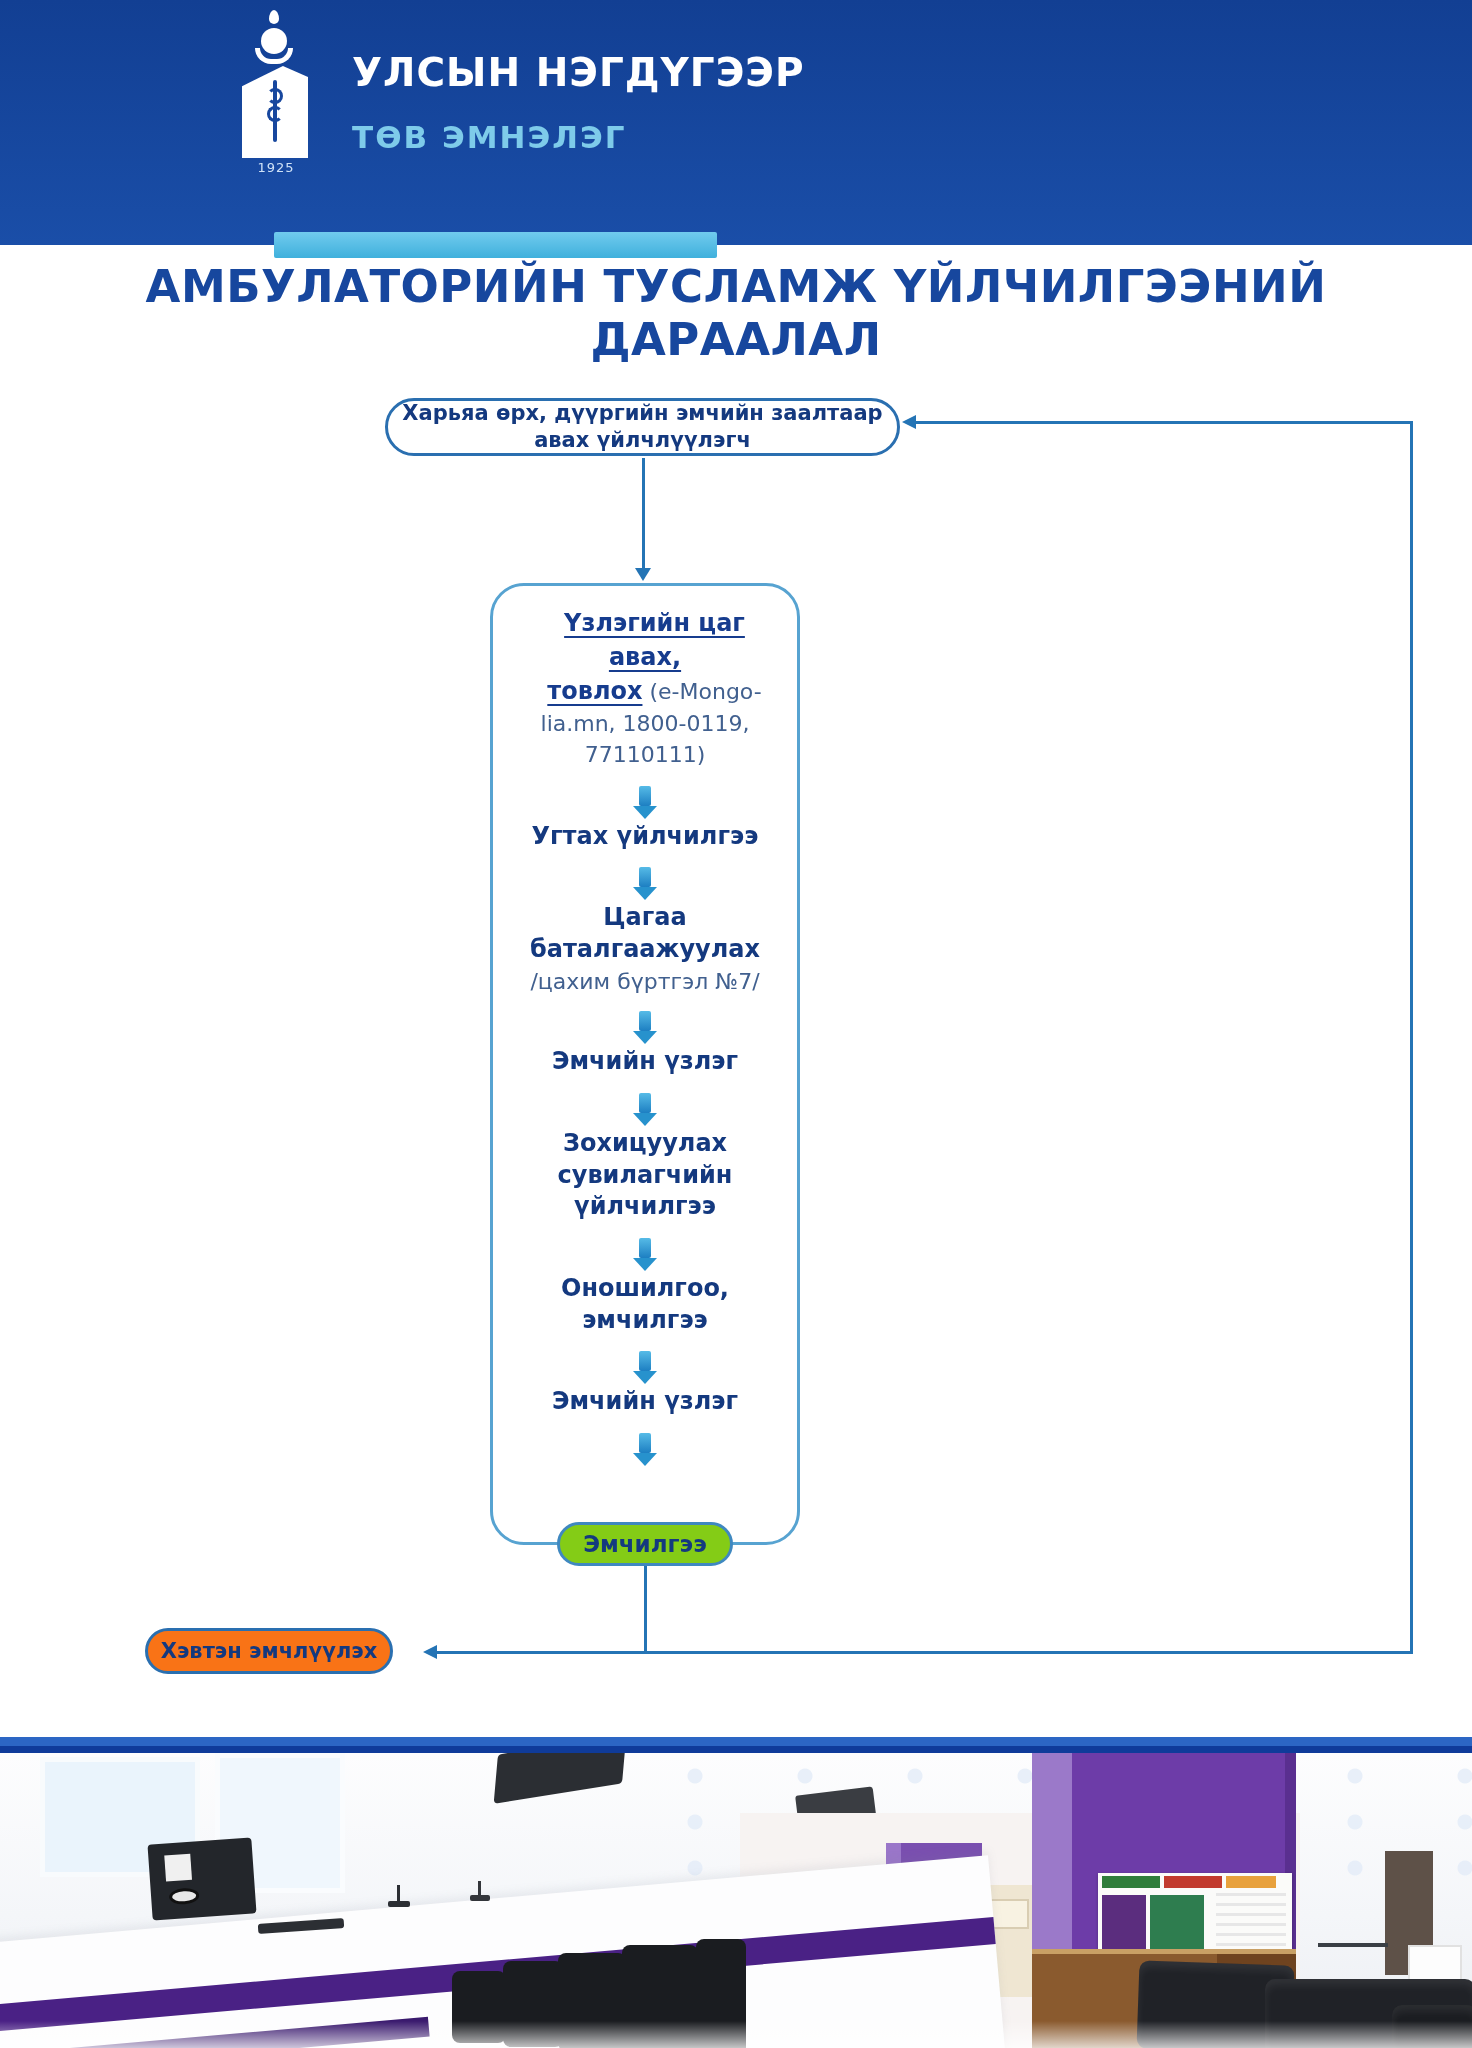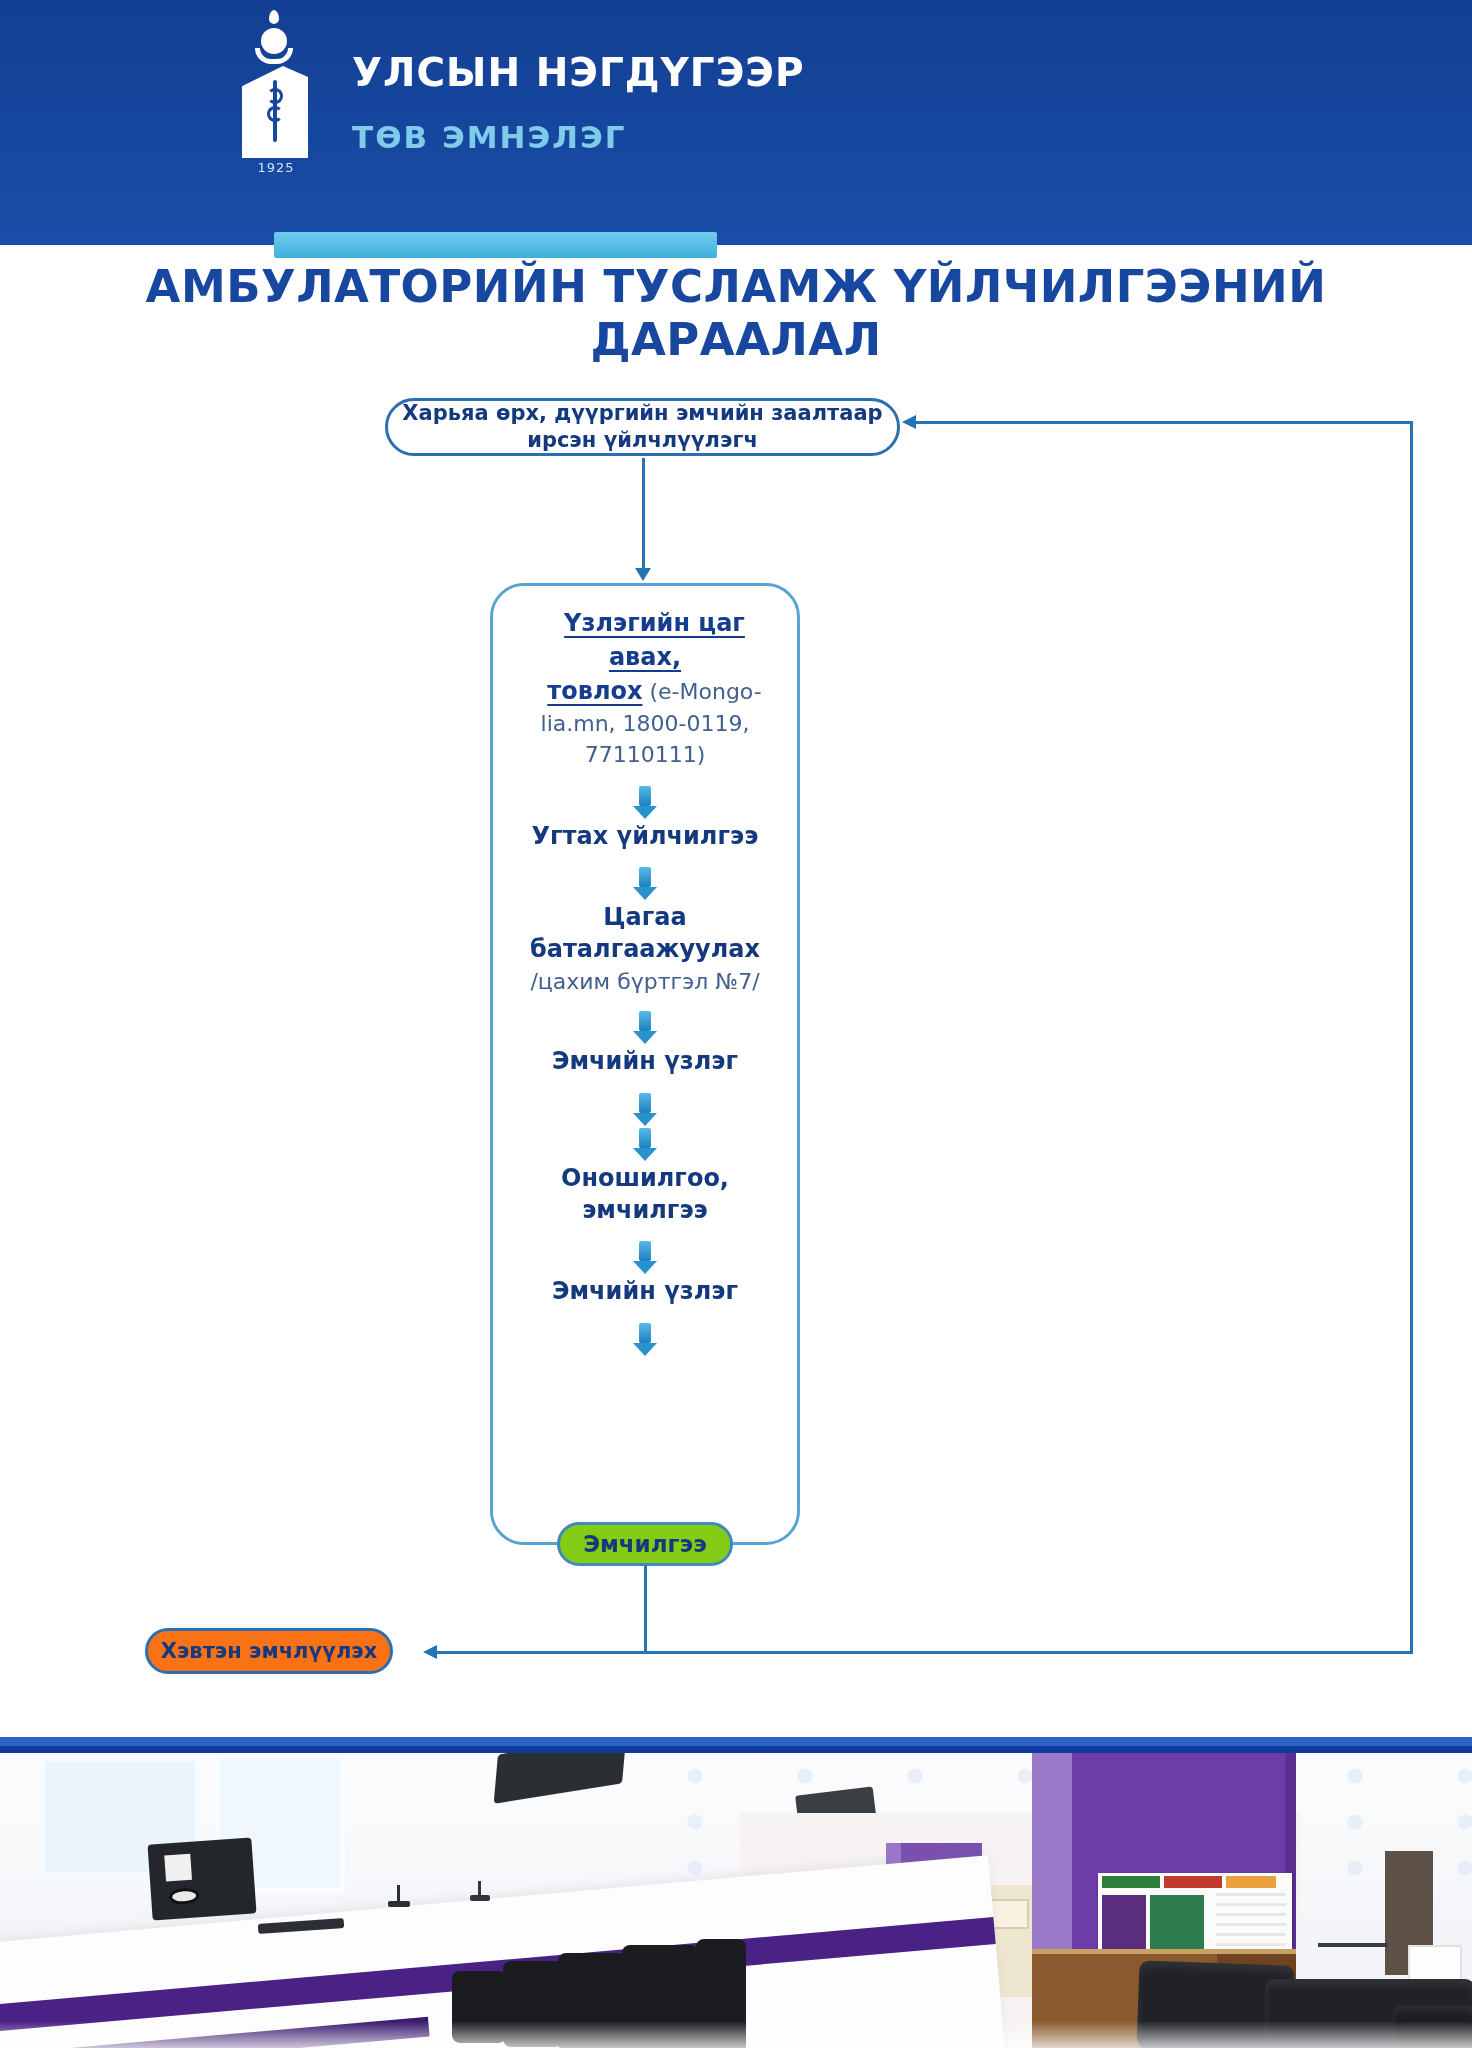--- a/index.html
+++ b/index.html
@@ -160,21 +160,21 @@
   </div>
   <div class="accent-bar"></div>
 
   <div class="title">
     <div>АМБУЛАТОРИЙН ТУСЛАМЖ ҮЙЛЧИЛГЭЭНИЙ</div>
     <div>ДАРААЛАЛ</div>
   </div>
 
   <div class="entry-box">
     <div>Харьяа өрх, дүүргийн эмчийн заалтаар</div>
-    <div>ирсэн үйлчлүүлэгч</div>
+    <div>авах үйлчлүүлэгч</div>
   </div>
 
   <div class="line conn-v1"></div>
   <div class="ah-down"></div>
   <div class="line conn-h-top"></div>
   <div class="ah-left-top"></div>
   <div class="line conn-v3"></div>
   <div class="line conn-v2"></div>
   <div class="line conn-h-bottom"></div>
   <div class="ah-left-bottom"></div>
@@ -191,20 +191,21 @@
     <div class="step-label">Угтах үйлчилгээ</div>
 
     <div class="darr"></div>
     <div class="step-label">Цагаа баталгаажуулах</div>
     <div class="step-note">/цахим бүртгэл №7/</div>
 
     <div class="darr"></div>
     <div class="step-label">Эмчийн үзлэг</div>
 
     <div class="darr"></div>
+    <div class="step-label">Зохицуулах сувилагчийн үйлчилгээ</div>
 
     <div class="darr"></div>
     <div class="step-label">Оношилгоо, эмчилгээ</div>
 
     <div class="darr"></div>
     <div class="step-label">Эмчийн үзлэг</div>
 
     <div class="darr"></div>
   </div>
 

